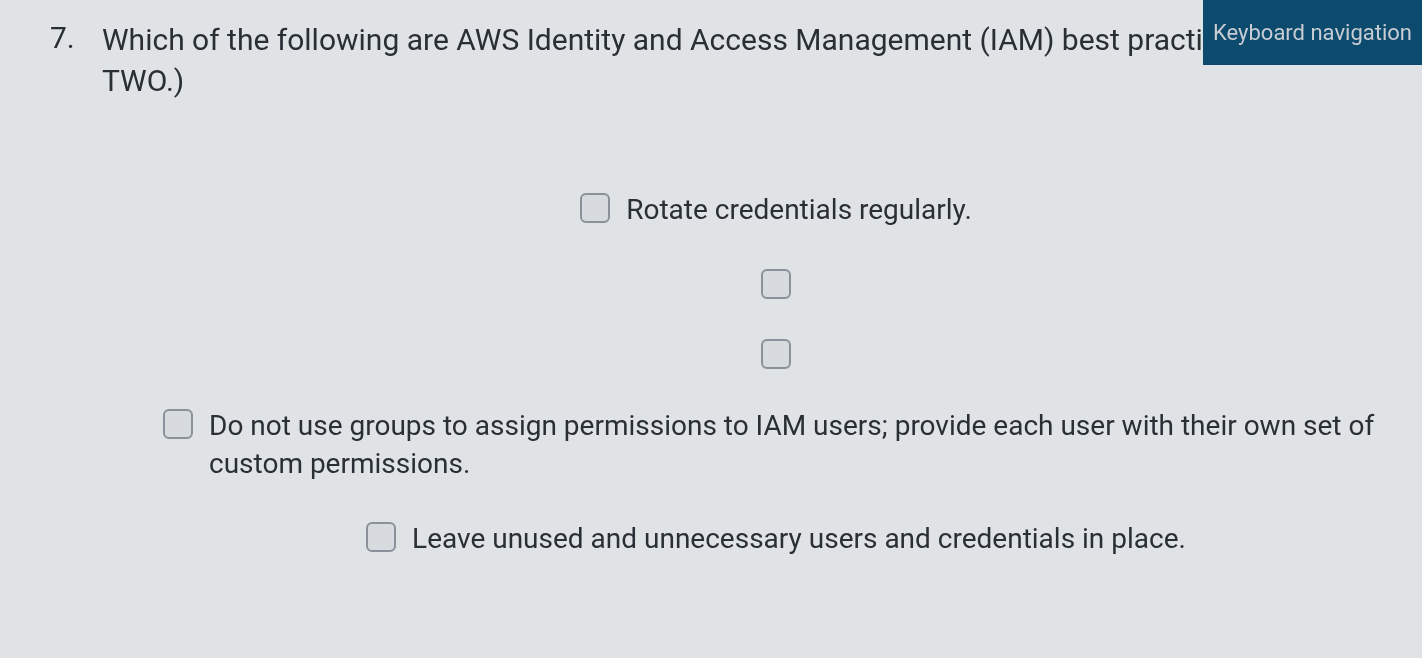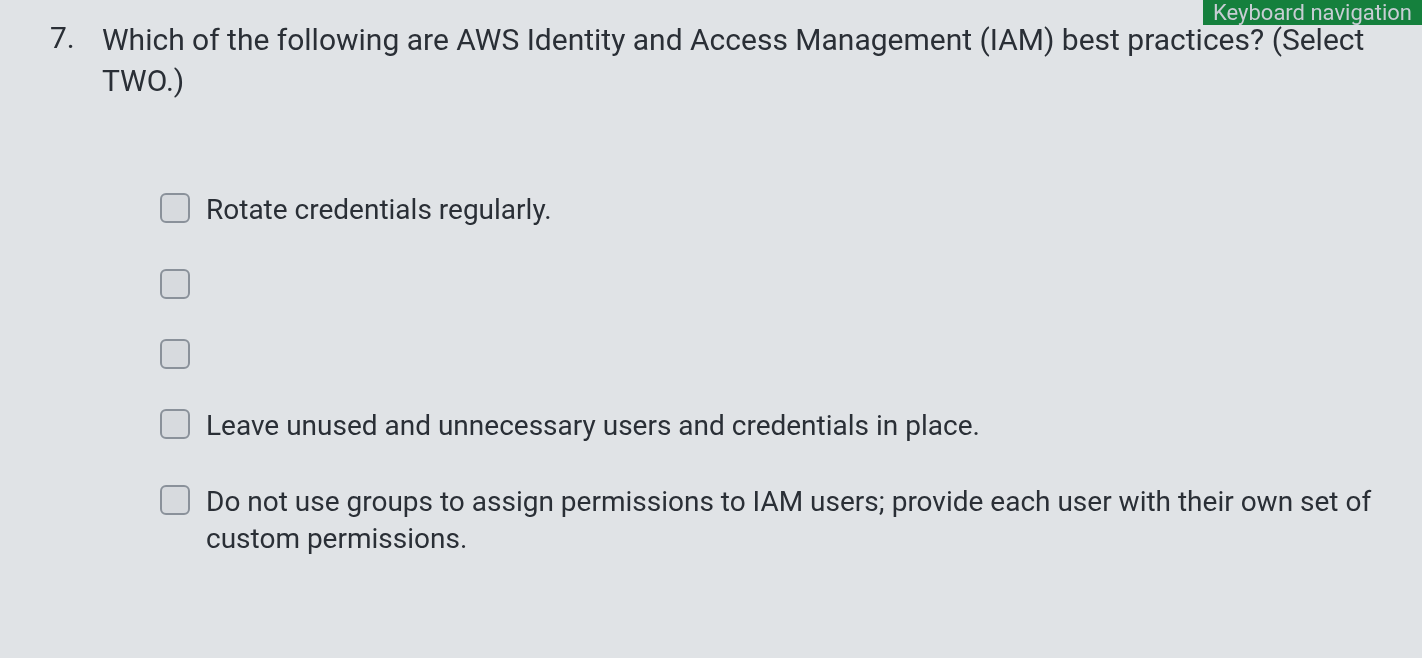--- a/index.html
+++ b/index.html
@@ -12,23 +12,23 @@
       background: #e0e3e6;
       width: 1422px;
       height: 658px;
       position: relative;
       color: #2a2f36;
     }
     .keyboard-nav {
       position: absolute;
       top: 0;
       right: 0;
-      background: #15803d;
+      background: #0c4a6e;
       color: #c8cdd4;
-      padding: 0 10px;
+      padding: 20px 10px;
       font-size: 22px;
       font-weight: 400;
     }
     .question-container {
       padding: 20px 30px 0 50px;
     }
     .question-row {
       display: flex;
       align-items: flex-start;
       gap: 18px;
@@ -44,20 +44,21 @@
       line-height: 1.35;
       color: #2a2f36;
       padding-right: 20px;
     }
     .options-container {
       margin-top: 90px;
       margin-left: 110px;
       display: flex;
       flex-direction: column;
       gap: 38px;
+      align-items: center;
     }
     .option-row {
       display: flex;
       align-items: flex-start;
       gap: 16px;
     }
     .checkbox {
       width: 30px;
       height: 30px;
       border: 2px solid #8a919a;
@@ -97,22 +98,22 @@
     <div class="option-row">
       <div class="checkbox"></div>
     </div>
 
     <div class="option-row">
       <div class="checkbox"></div>
     </div>
 
     <div class="option-row">
       <div class="checkbox"></div>
-      <div class="option-label">Leave unused and unnecessary users and credentials in place.</div>
+      <div class="option-label">Do not use groups to assign permissions to IAM users; provide each user with their own set of custom permissions.</div>
     </div>
 
     <div class="option-row">
       <div class="checkbox"></div>
-      <div class="option-label">Do not use groups to assign permissions to IAM users; provide each user with their own set of custom permissions.</div>
+      <div class="option-label">Leave unused and unnecessary users and credentials in place.</div>
     </div>
 
   </div>
 </div>
 
 </body></html>

